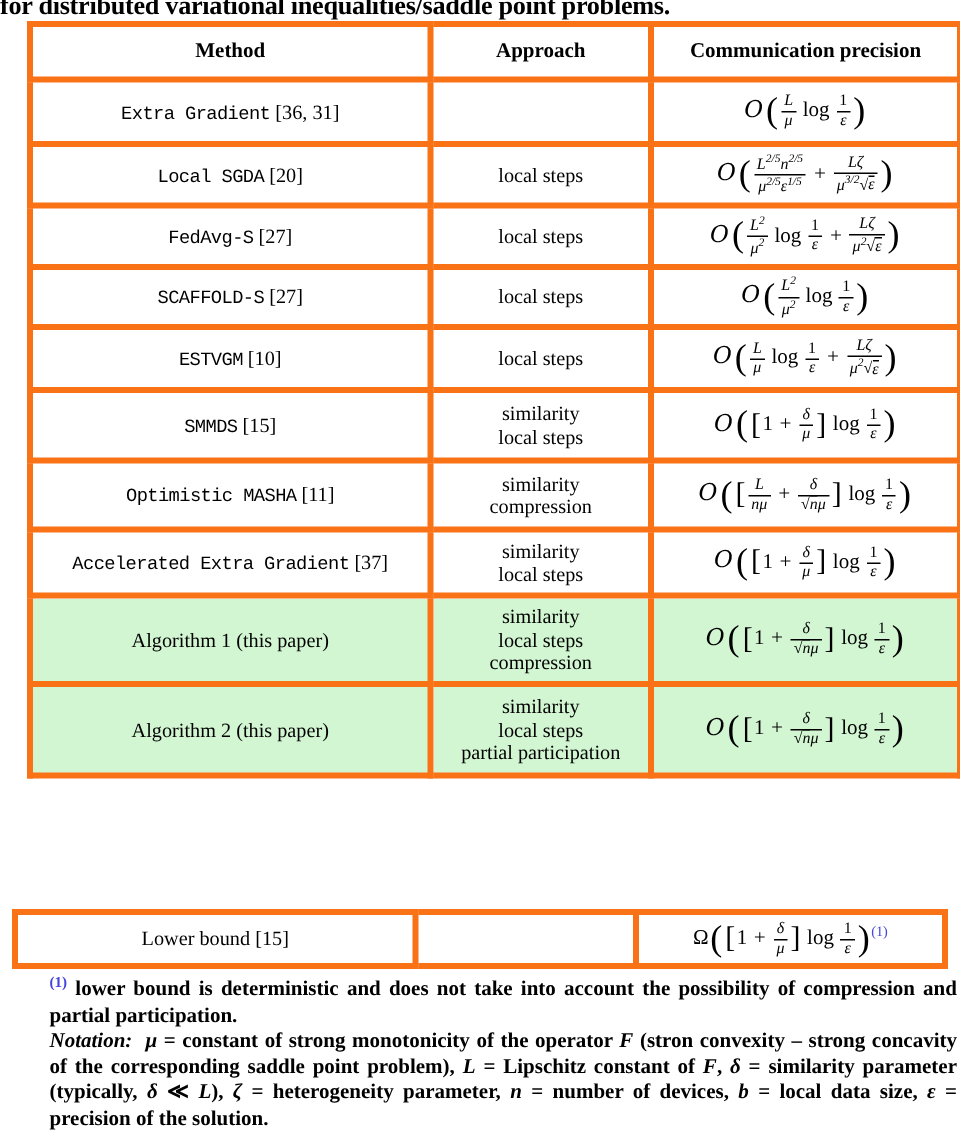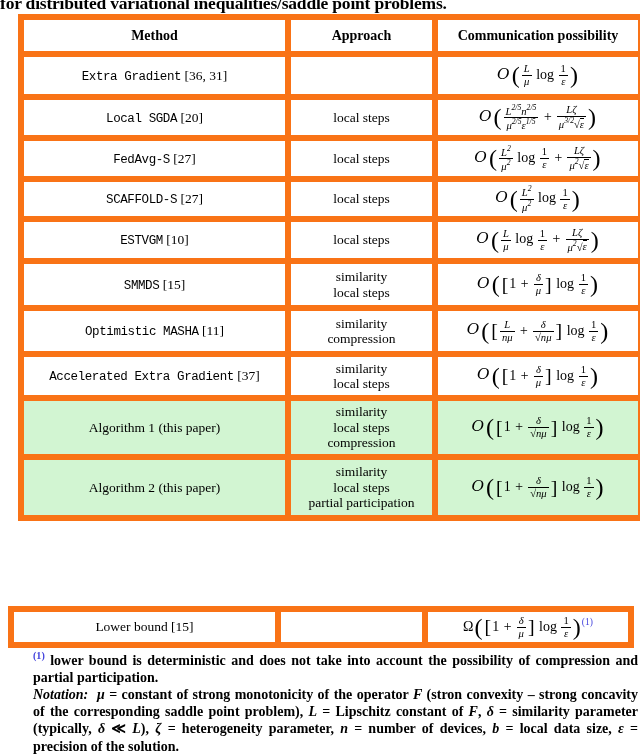--- a/index.html
+++ b/index.html
@@ -9,21 +9,21 @@
     font-family:"Liberation Serif","DejaVu Serif",serif;
   }
   .caption{
     position:absolute;top:-7px;left:0;width:640px;
     font-weight:bold;font-size:17.5px;white-space:nowrap;letter-spacing:-0.2px;
   }
   table{border-collapse:collapse;table-layout:fixed;background:#fff;}
   .maintable{position:absolute;left:18px;top:14px;width:620px;border:1.5px solid #000;}
   .lowertable{position:absolute;left:8px;top:606px;width:620px;border:1.5px solid #000;}
   td,th{
-    border:6px solid #f97316;text-align:center;vertical-align:middle;
+    border:4px solid #f97316;text-align:center;vertical-align:middle;
     padding:0 2px;overflow:hidden;
   }
   th{font-size:14px;font-weight:bold;font-family:"Liberation Serif",serif;}
   .c-method{width:267px;}
   .c-approach{width:147px;}
   .c-complex{width:206px;}
   td.method{font-size:13.5px;}
   .tt{font-family:"Liberation Mono","DejaVu Sans Mono",monospace;font-size:12.5px;letter-spacing:-0.4px;}
   td.approach{font-size:13.5px;line-height:15.5px;margin-top:14px;}
   td.complex{font-size:14px;}
@@ -57,21 +57,21 @@
 <table class="maintable">
   <colgroup>
       <col class="c-method">
       <col class="c-approach">
       <col class="c-complex">
     </colgroup>
   <tbody>
       <tr style="height:37px">
     <th>Method</th>
     <th>Approach</th>
-    <th>Communication possibility</th>
+    <th>Communication precision</th>
   </tr>
   <tr style="height:43px">
     <td class="method"><span class="tt">Extra Gradient</span> [36, 31]</td>
     <td class="approach"></td>
     <td class="complex math"><span class="cal">O</span><span class="bp">(</span><span class="frac"><span class="num">L</span><span class="den">μ</span></span> <span class="rm">log</span> <span class="frac"><span class="num rm">1</span><span class="den">ε</span></span><span class="bp">)</span></td>
   </tr>
   <tr style="height:41px">
     <td class="method"><span class="tt">Local SGDA</span> [20]</td>
     <td class="approach">local steps</td>
     <td class="complex math"><span class="cal">O</span><span class="bp">(</span><span class="frac"><span class="num">L<sup>2/5</sup>n<sup>2/5</sup></span><span class="den">μ<sup>2/5</sup>ε<sup>1/5</sup></span></span> + <span class="frac"><span class="num">Lζ</span><span class="den">μ<sup>3/2</sup><span class="rm">√</span><span class="sqb">ε</span></span></span><span class="bp">)</span></td>

